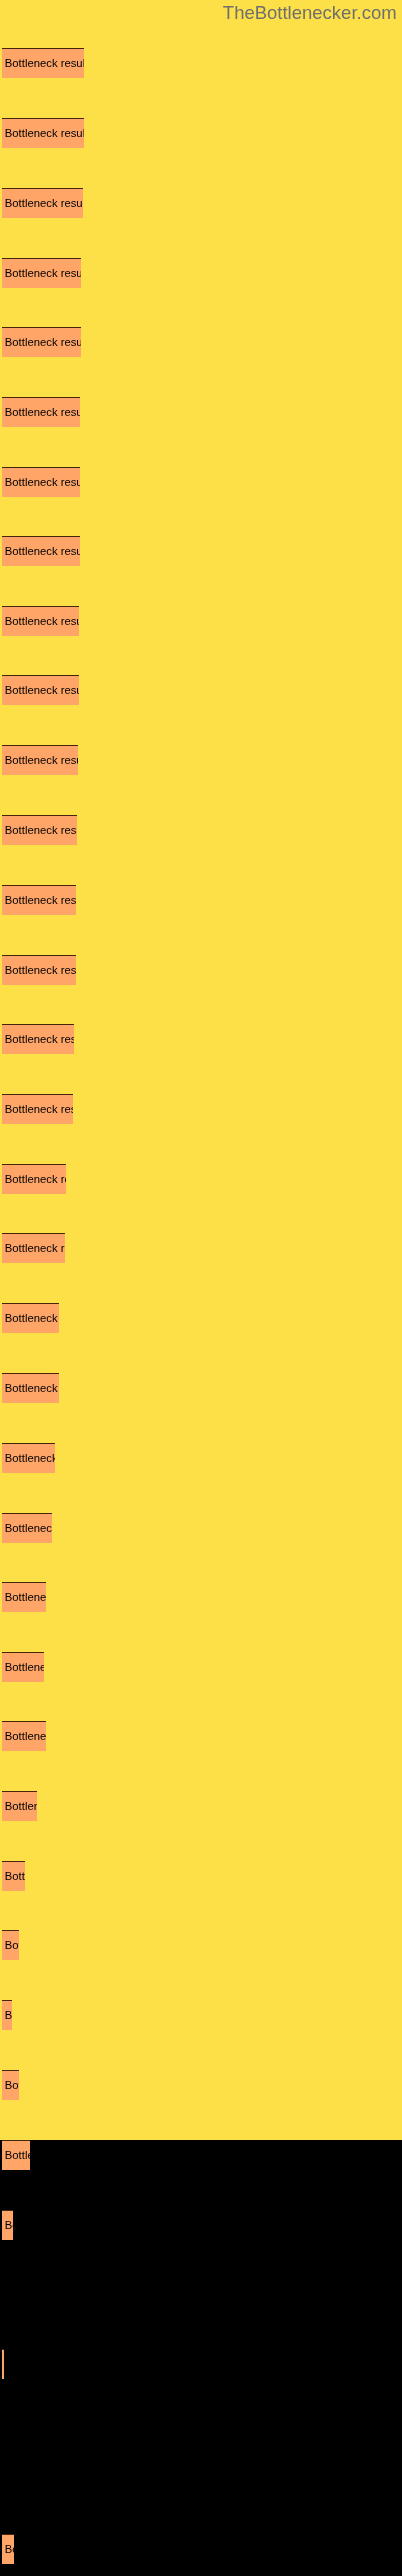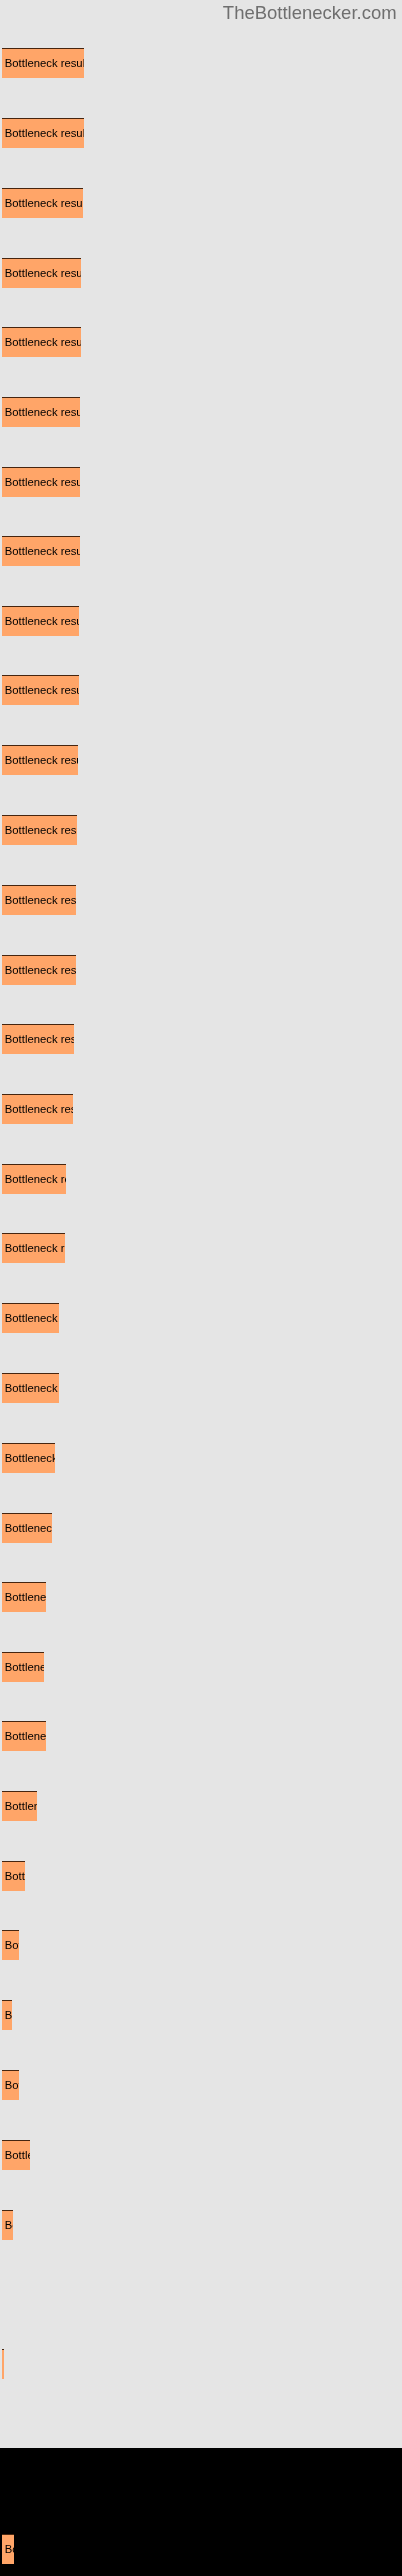--- a/index.html
+++ b/index.html
@@ -14,22 +14,22 @@
     position: relative;
     overflow: hidden;
     font-family: "Liberation Sans", sans-serif;
     -webkit-font-smoothing: antialiased;
   }
   #chart-root {
     position: absolute;
     left: 0;
     top: 0;
     width: 403px;
-    height: 2448px;
-    background: #e5e5e5;
+    height: 2140px;
+    background: #fde047;
     text-decoration: underline;
   }
   #chart-title {
     position: absolute;
     right: 6.4px;
     top: 1.6px;
     font-size: 18.5px;
     line-height: 22.5px;
     color: #6f6f6f;
     font-family: "Liberation Sans", sans-serif;

